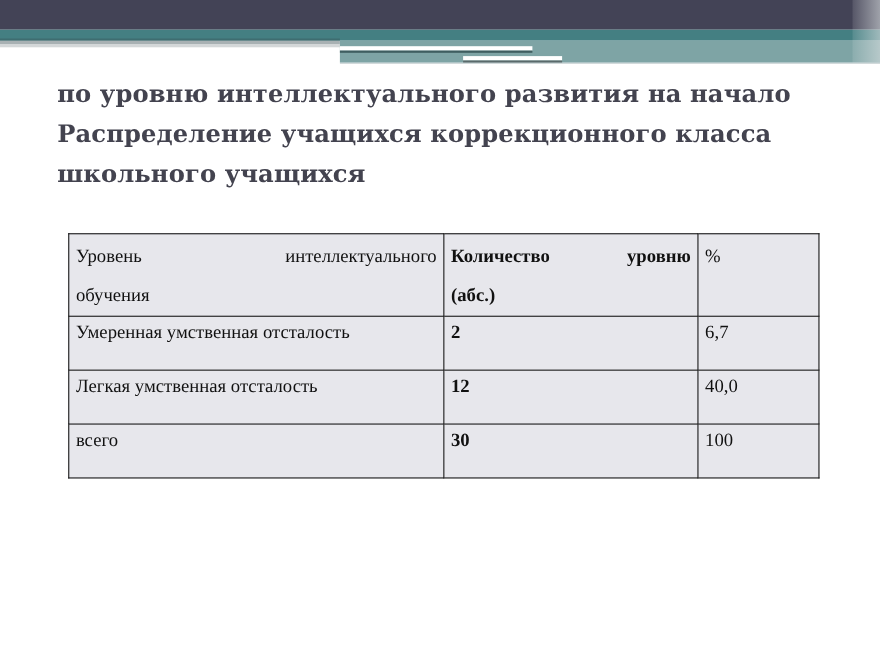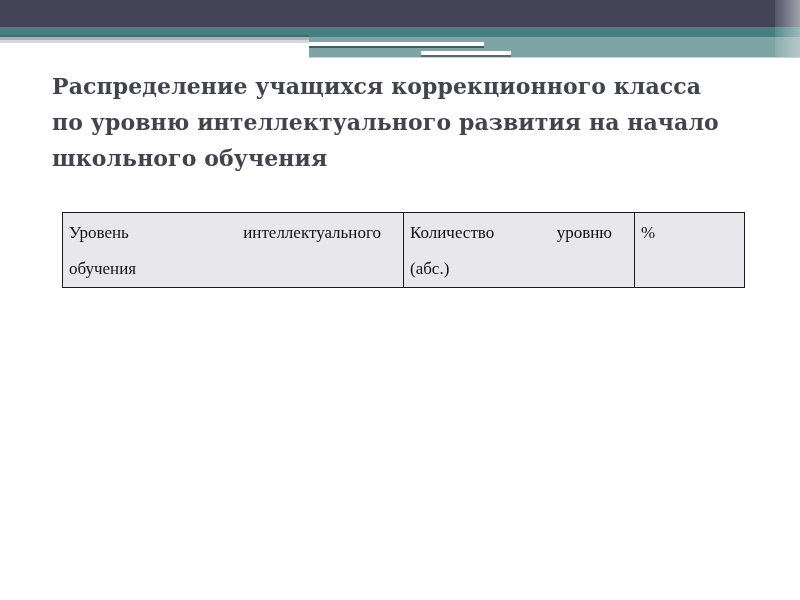--- a/index.html
+++ b/index.html
@@ -33,25 +33,25 @@
 
     table.data {
       position: absolute; left: 62px; top: 212px;
       border-collapse: collapse;
       background: #e7e7ec;
       font-family: "Liberation Serif", serif; font-size: 17px; color: #111111;
     }
     table.data td {
       border: 1.5px solid #1a1a1a;
       vertical-align: top;
-      padding: 2px 22px 0 6px;
+      padding: 2px 6px 0 6px;
       box-sizing: border-box;
     }
     .c1 { width: 341px; }
-    .c2 { width: 231px; }
+    .c2 { width: 231px; font-weight: bold; }
     .c3 { width: 110px; }
     tr.head td { height: 65px; line-height: 36px; }
     tr.body td { height: 49px; line-height: 24px; }
     .justify { display: flex; justify-content: space-between; }
   </style>
 </head>
 <body>
 
 <div class="band-dark"></div>
 <div class="band-teal"></div>
@@ -60,23 +60,23 @@
 <div class="band-grey2"></div>
 <div class="right-deco-teal"></div>
 <div class="right-deco-white1"></div>
 <div class="right-deco-dark1"></div>
 <div class="right-deco-white2"></div>
 <div class="right-deco-dark2"></div>
 <div class="right-deco-edge"></div>
 <div class="left-under"></div>
 
 <div class="title">
+  <span class="line">по уровню интеллектуального развития на начало</span>
   <span class="line">Распределение учащихся  коррекционного класса</span>
-  <span class="line">по уровню интеллектуального развития на начало</span>
-  <span class="line">школьного обучения</span>
+  <span class="line">школьного учащихся</span>
 </div>
 
 <table class="data">
   <tbody>
       <tr class="head">
     <td class="c1">
       <div class="justify">
         <span>Уровень</span>
         <span>интеллектуального</span>
       </div>
@@ -84,14 +84,29 @@
     </td>
     <td class="c2">
       <div class="justify">
         <span>Количество</span>
         <span>уровню</span>
       </div>
       <div>(абс.)</div>
     </td>
     <td class="c3">%</td>
   </tr>
+  <tr class="body">
+    <td class="c1">Умеренная умственная отсталость</td>
+    <td class="c2">2</td>
+    <td class="c3">6,7</td>
+  </tr>
+  <tr class="body">
+    <td class="c1">Легкая умственная отсталость</td>
+    <td class="c2">12</td>
+    <td class="c3">40,0</td>
+  </tr>
+  <tr class="body">
+    <td class="c1">всего</td>
+    <td class="c2">30</td>
+    <td class="c3">100</td>
+  </tr>
 </tbody>
   </table>
 
 </body></html>

